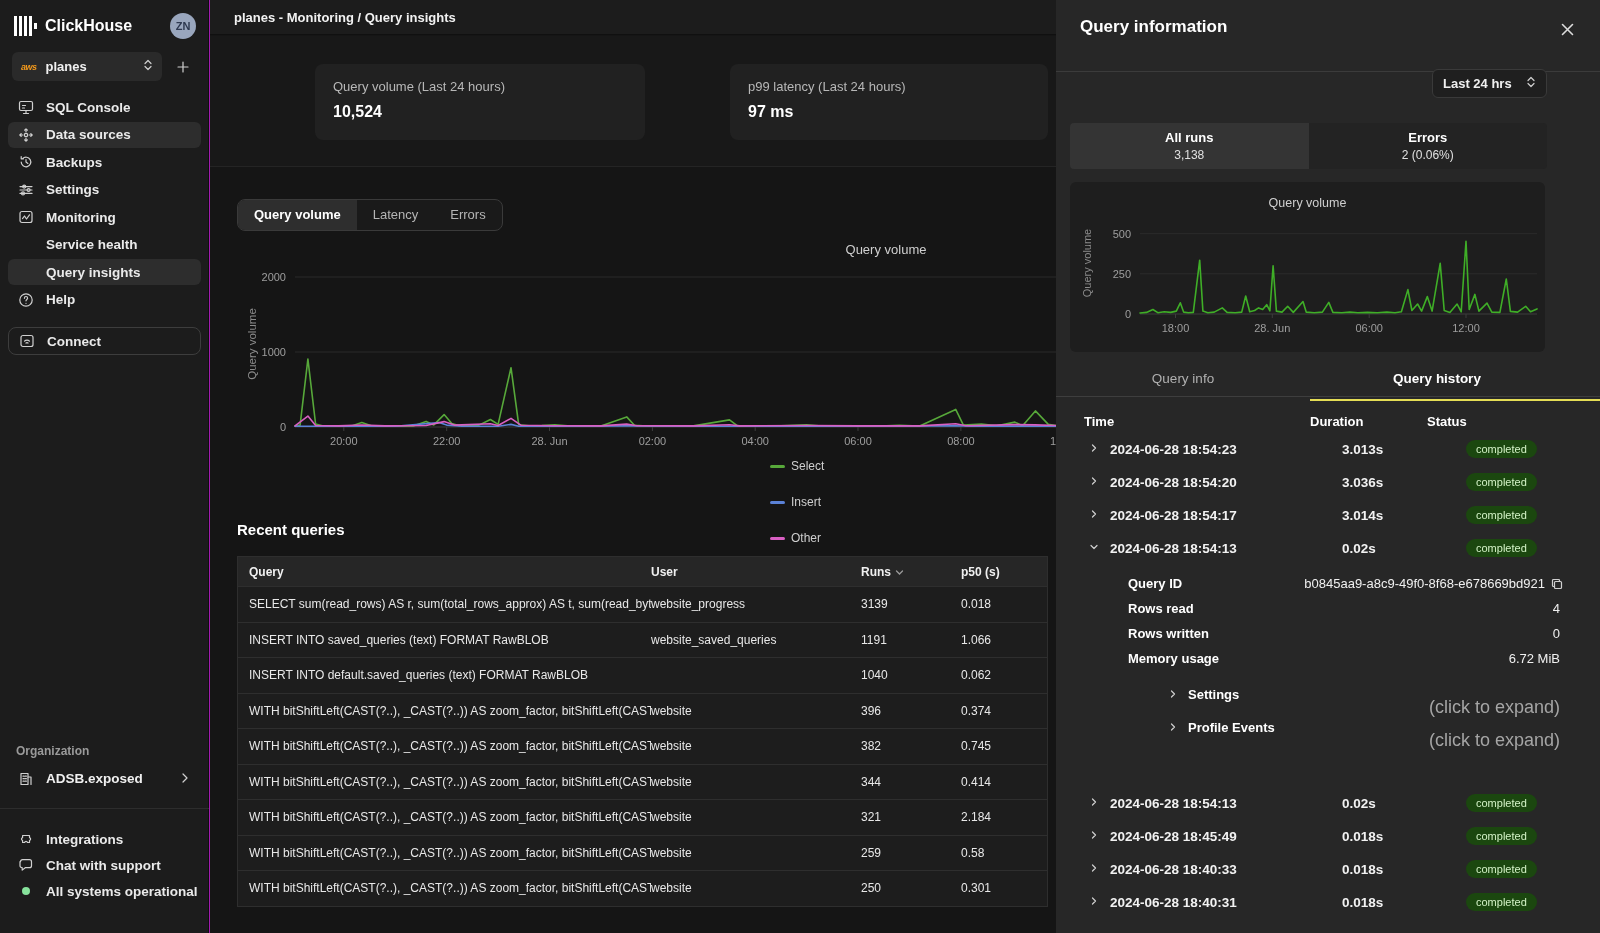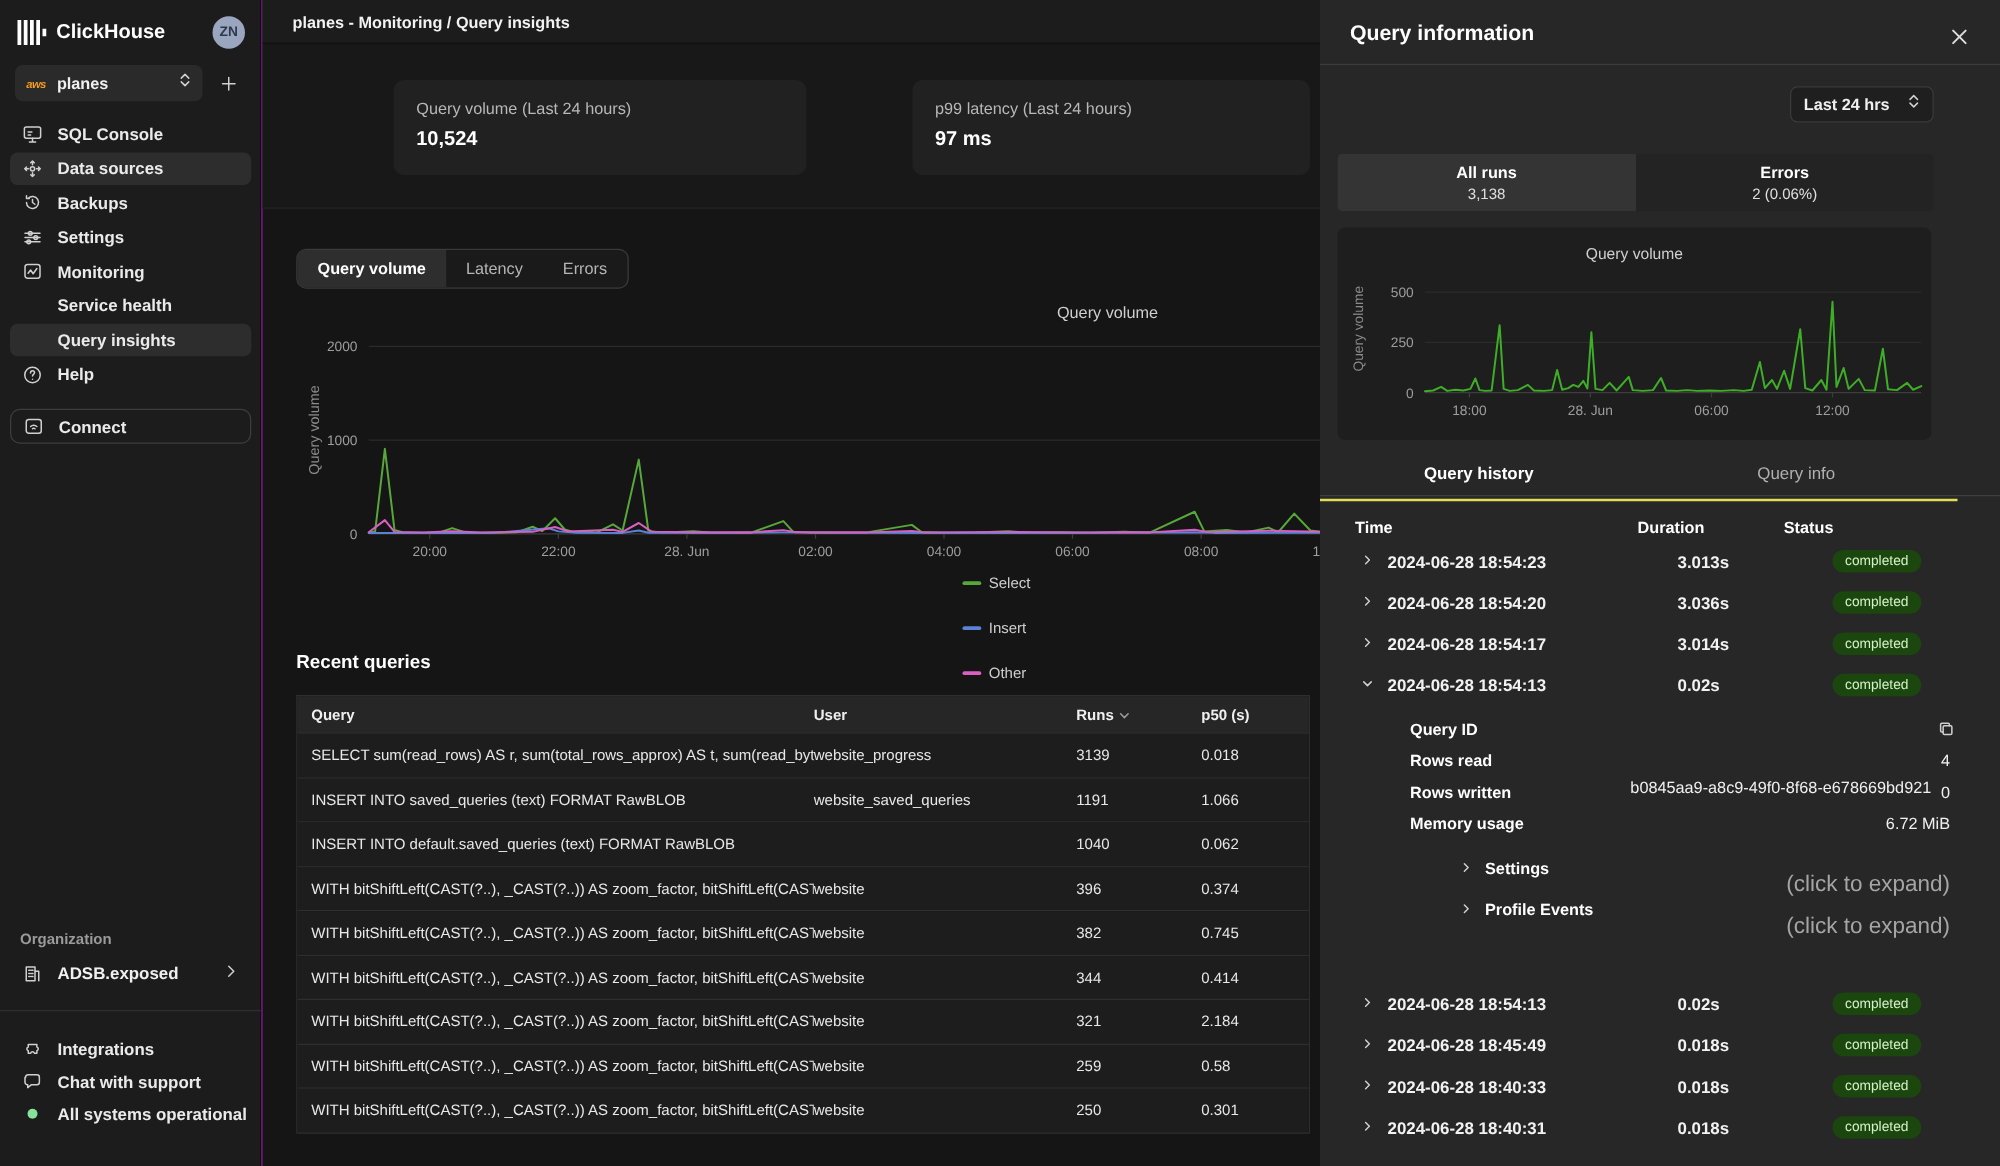--- a/index.html
+++ b/index.html
@@ -63,21 +63,21 @@
   .rq-cell { font-size:12px; color:#e8e8e8; white-space:nowrap; overflow:hidden; }
   .rq-row.head .rq-cell { font-weight:bold; color:#f0f0f0; }
   .c-query { flex:1; padding-left:11px; }
   .c-user { width:210px; }
   .c-runs { width:100px; }
   .c-p50 { width:86px; }
   .sort-ic { color:#9a9a9a; font-size:9px; margin-left:4px; }
 
   
   .rpanel { position:absolute; left:1056px; top:0; width:544px; height:933px; background:#272727; }
-  .rp-head { position:absolute; left:0; top:0; width:544px; height:52px; border-bottom:1px solid #3b3b3b; }
+  .rp-head { position:absolute; left:0; top:0; width:544px; height:72px; border-bottom:1px solid #3b3b3b; }
   .rp-title { position:absolute; left:24px; top:17px; font-size:17px; font-weight:bold; color:#fff; }
   .rp-close { position:absolute; right:22px; top:18px; width:22px; height:22px; display:flex; align-items:center; justify-content:center; cursor:pointer; color:#dcdcdc; }
   .rp-range { position:absolute; right:53px; top:69px; width:115px; height:29px; background:#1f1f1f; border:1px solid #3a3a3a; border-radius:6px; display:flex; align-items:center; padding:0 10px; cursor:pointer; }
   .rp-range .rlabel { flex:1; font-size:13px; font-weight:600; color:#f0f0f0; }
   .segmented { position:absolute; left:14px; top:123px; width:477px; height:46px; display:flex; border-radius:4px; overflow:hidden; }
   .segment { flex:1; background:#232323; display:flex; flex-direction:column; align-items:center; justify-content:center; cursor:pointer; }
   .segment.active { background:#343434; }
   .segment .sg-label { font-size:13px; font-weight:bold; color:#fff; }
   .segment .sg-value { font-size:12px; color:#e0e0e0; margin-top:3px; }
   .mini-card { position:absolute; left:14px; top:182px; width:475px; height:170px; background:#1e1e1e; border-radius:6px; }
@@ -93,21 +93,21 @@
   .hist-rows-bottom { position:absolute; left:0; top:788px; width:544px; }
   .h-row { position:relative; height:33px; cursor:pointer; }
   .h-chev { position:absolute; left:33px; top:9px; color:#a8a8a8; font-size:10px; }
   .h-time { position:absolute; left:54px; top:8px; font-size:13.5px; font-weight:600; color:#f2f2f2; }
   .h-dur { position:absolute; left:286px; top:8px; font-size:13.5px; font-weight:600; color:#f2f2f2; }
   .h-pill { position:absolute; left:410px; top:6px; background:#1b470f; color:#d3f2c6; font-size:11px; padding:3px 10px; border-radius:10px; }
   .detail { position:absolute; left:0; top:572px; width:544px;padding-left:44px; }
   .d-row { position:relative; height:25px; }
   .d-label { position:absolute; left:28px; top:4px; font-size:13px; font-weight:bold; color:#fff; }
   .d-value { position:absolute; right:40px; top:4px; font-size:13px; color:#f0f0f0; }
-  .d-value.with-copy { right:55px;margin-top:46px; }
+  .d-value.with-copy { right:55px; }
   .d-copy { position:absolute; right:37px; top:4px; cursor:pointer; color:#c8c8c8; }
   .d-exp { position:relative; height:33px; cursor:pointer; }
   .d-exp .h-chev { left:68px; top:9px; }
   .d-exp .e-label { position:absolute; left:88px; top:7px; font-size:13px; font-weight:bold; color:#fff; }
   .d-exp .e-hint { position:absolute; right:40px; top:17px; font-size:18px; color:#a5a5a5; }
   svg.chart text { font-family:"Liberation Sans", sans-serif; }
   .icon-stroke { stroke:#d0d0d0; stroke-width:1.2; fill:none; stroke-linecap:round; stroke-linejoin:round; }
 </style>
 </head>
 <body>
@@ -433,22 +433,22 @@
           <text x="202.3" y="122" fill="#9e9e9e" font-size="11" text-anchor="middle">28. Jun</text>
           <line x1="299.2" x2="299.2" y1="104" y2="108" stroke="#3d3d3d"></line>
           <text x="299.2" y="122" fill="#9e9e9e" font-size="11" text-anchor="middle">06:00</text>
           <line x1="396.0" x2="396.0" y1="104" y2="108" stroke="#3d3d3d"></line>
           <text x="396.0" y="122" fill="#9e9e9e" font-size="11" text-anchor="middle">12:00</text>
           <polyline points="70.0,103.0 76.5,102.4 82.9,99.5 87.8,102.7 94.2,101.8 100.7,102.4 106.3,101.1 110.3,92.8 113.6,102.1 118.4,102.7 123.3,102.4 129.7,50.2 132.9,101.1 137.8,102.7 144.2,102.1 152.3,97.9 157.1,102.4 165.2,102.7 171.7,102.1 175.7,86.0 179.7,101.8 184.6,100.5 188.6,97.9 192.7,99.5 196.7,94.7 199.9,100.8 203.1,55.8 206.4,101.1 212.0,102.1 217.7,96.3 223.3,102.4 233.0,91.5 236.2,102.1 244.3,102.7 252.4,102.1 258.8,92.4 262.9,102.4 271.7,102.7 279.8,102.1 287.9,102.7 297.5,102.4 307.2,102.7 316.9,102.1 325.0,102.7 331.4,101.8 337.9,79.6 341.9,100.5 347.6,94.0 351.6,101.1 357.3,86.6 362.1,101.1 370.2,53.4 374.2,100.5 379.9,102.4 387.1,94.0 391.2,101.8 396.0,31.4 399.2,99.5 404.9,84.4 408.9,101.1 417.0,93.1 421.8,102.1 429.9,102.4 436.3,69.0 440.4,101.4 447.6,102.1 455.7,96.3 460.5,101.8 467.0,98.9" fill="none" stroke="#3fae27" stroke-width="1.6" stroke-linejoin="round" stroke-linecap="round"></polyline>
         </svg>
     </div>
 
     <div class="rp-tabs" id="rp-tabs">
+        <div class="rp-tab">Query info</div>
         <div class="rp-tab active">Query history</div>
-        <div class="rp-tab">Query info</div>
       </div>
 
     <div class="hist-head">
       <span class="hh" style="left:28px;">Time</span>
       <span class="hh" style="left:254px;">Duration</span>
       <span class="hh" style="left:371px;">Status</span>
     </div>
     <div class="hist-rows-top" id="hist-top">
         <div class="h-row">
           <span class="h-chev"><svg width="10" height="10" viewBox="0 0 10 10">

